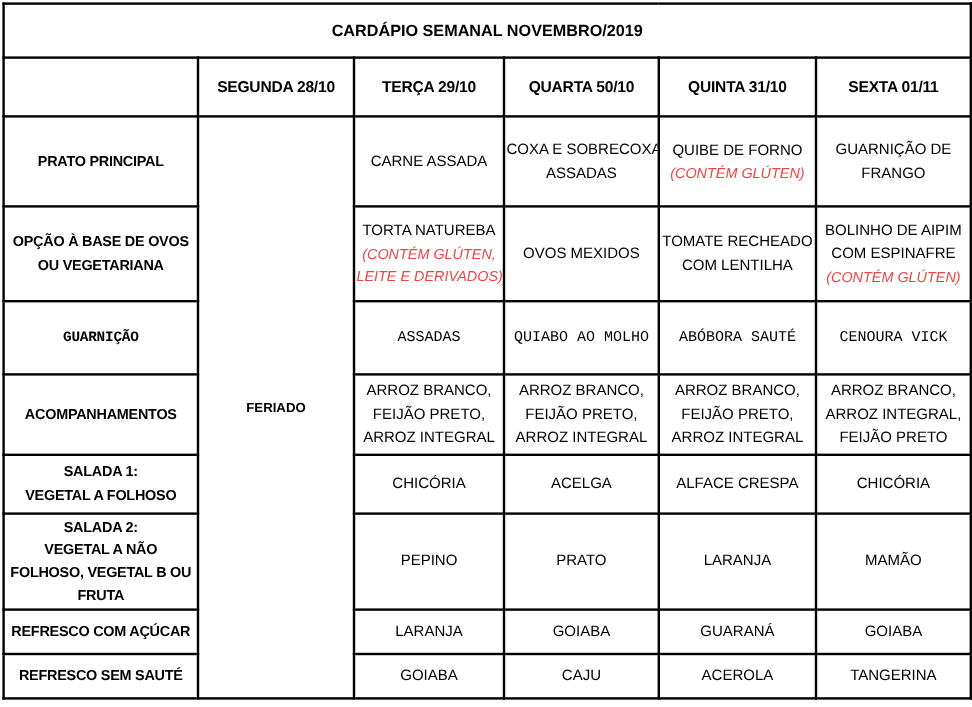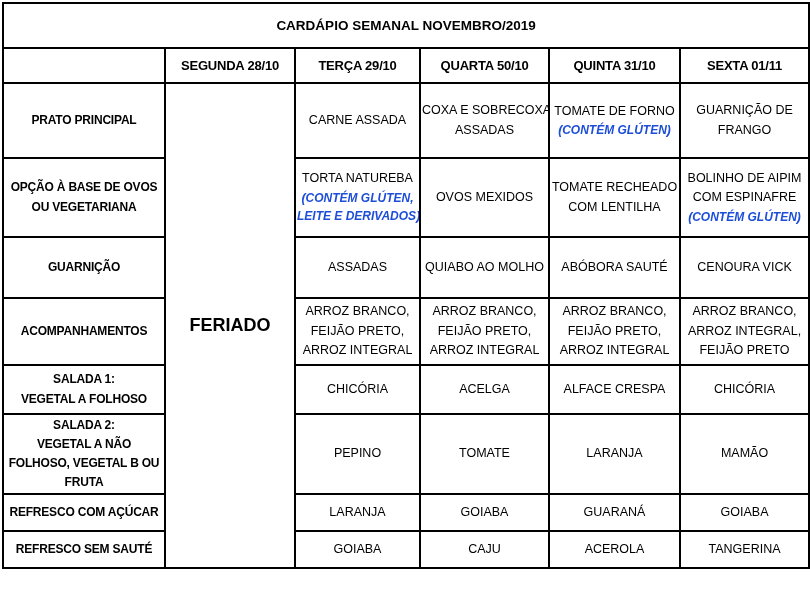--- a/index.html
+++ b/index.html
@@ -13,24 +13,24 @@
     color: #000000;
   }
   table.menu td {
     border: 2px solid #000000;
     text-align: center;
     vertical-align: middle;
     padding: 0 1px;
     overflow: hidden;
   }
   tr.title-row  { height: 45px; }
-  tr.head-row   { height: 35px; }
+  tr.head-row   { height: 49px; }
   tr.r1 { height: 75px; }
   tr.r2 { height: 79px; }
-  tr.r3 { height: 61px; }
+  tr.r3 { height: 61px; font-family: Liberation Mono, monospace; }
   tr.r4 { height: 67px; }
   tr.r5 { height: 49px; margin-top: 16px; }
   tr.r6 { height: 80px; }
   tr.r7 { height: 37px; }
   tr.r8 { height: 37px; }
   .title {
     font-weight: bold;
     font-size: 13.5px;
   }
   .dayhead {
@@ -39,31 +39,31 @@
     letter-spacing: -0.2px;
   }
   .rowlabel {
     font-weight: bold;
     font-size: 12px;
     letter-spacing: -0.2px;
     line-height: 1.6;
   }
   .feriado {
     font-weight: bold;
-    font-size: 18px;
+    font-size: 11px;
     border-radius: 21px;
   }
   .pre { white-space: pre; }
   .cell { font-size: 12.5px; line-height: 1.55; }
   .cell .txt  { display: block; white-space: pre; }
   .cell .note {
     display: block;
     white-space: pre;
-    color: #1d4ed8;
-    font-weight: bold;
+    color: #ef4444;
+    font-weight: normal;
     font-style: italic;
     font-size: 12px;
     line-height: 1.55;
   }
 </style>
 </head>
 <body>
 
 <div class="page">
   <table class="menu">
@@ -96,21 +96,21 @@
       <td class="cell">
             <span class="txt">CARNE ASSADA</span>
             <span class="note"></span>
           </td>
       <td class="cell">
             <span class="txt">COXA E SOBRECOXA
 ASSADAS</span>
             <span class="note"></span>
           </td>
       <td class="cell">
-            <span class="txt">TOMATE DE FORNO</span>
+            <span class="txt">QUIBE DE FORNO</span>
             <span class="note">(CONTÉM GLÚTEN)</span>
           </td>
       <td class="cell">
             <span class="txt">GUARNIÇÃO DE
 FRANGO</span>
             <span class="note"></span>
           </td>
     </tr>
 
     <tr class="r2">
@@ -196,21 +196,21 @@
 
     <tr class="r6">
       <td class="rowlabel pre">SALADA 2:
 VEGETAL A NÃO
 FOLHOSO, VEGETAL B OU
 FRUTA</td>
       <td class="cell">
             <span class="txt">PEPINO</span>
           </td>
       <td class="cell">
-            <span class="txt">TOMATE</span>
+            <span class="txt">PRATO</span>
           </td>
       <td class="cell">
             <span class="txt">LARANJA</span>
           </td>
       <td class="cell">
             <span class="txt">MAMÃO</span>
           </td>
     </tr>
 
     <tr class="r7">

